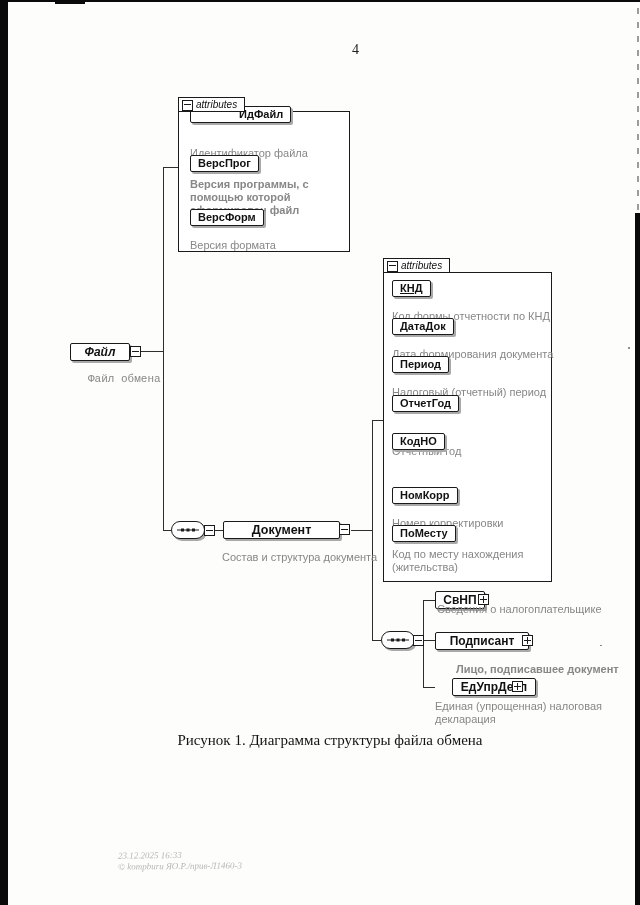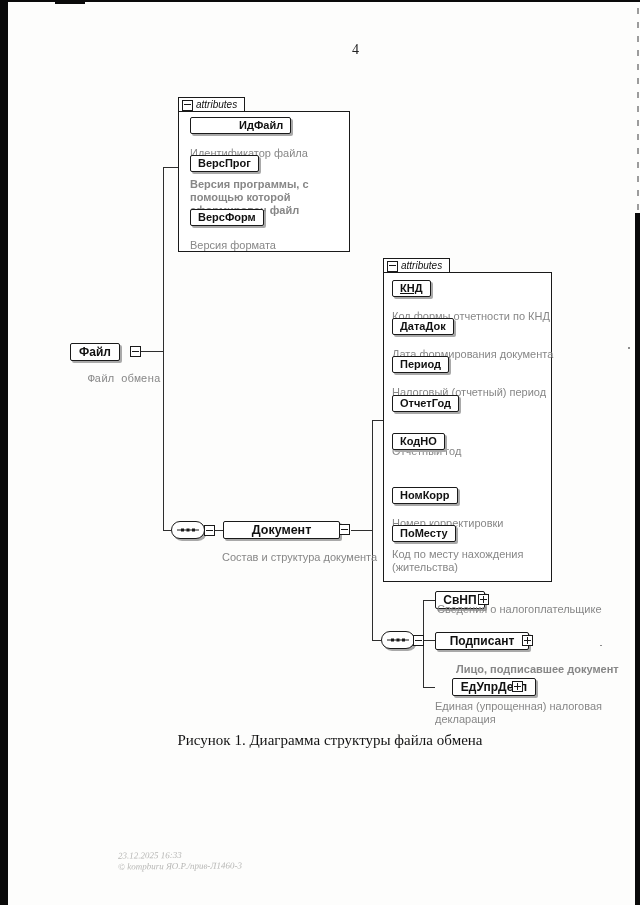--- a/index.html
+++ b/index.html
@@ -114,33 +114,33 @@
   <div class="hline" style="left:351px;top:530px;width:21px;"></div>
   <div class="vline" style="left:372px;top:420px;height:221px;"></div>
   <div class="hline" style="left:372px;top:420px;width:11px;"></div>
   <div class="hline" style="left:372px;top:640px;width:9px;"></div>
   <div class="hline" style="left:416px;top:640px;width:7px;"></div>
   <div class="vline" style="left:423px;top:600px;height:88px;"></div>
   <div class="hline" style="left:423px;top:600px;width:12px;"></div>
   <div class="hline" style="left:423px;top:640px;width:12px;"></div>
   <div class="hline" style="left:423px;top:687px;width:12px;"></div>
 
-  <div class="ebox" style="left:70px;top:343px;width:50px;">
+  <div class="ebox" style="left:70px;top:343px;width:60px;font-style:italic;">
     <span>Файл</span>
   </div>
   <div class="notch" style="left:130px;top:346px;"></div>
   <div class="desc nowrap" style="left:88px;top:366px;font-family:Liberation Mono, monospace;">Файл обмена</div>
 
   <div class="attr-tab" style="left:178px;top:97px;">
     <span class="minus-icon"></span>
     <span>attributes</span>
   </div>
   <div class="attr-outer" style="left:178px;top:111px;width:170px;height:139px;"></div>
 
-  <div class="abtn" style="left:190px;top:117px;padding-left:48px;">ИдФайл</div>
+  <div class="abtn" style="left:190px;top:106px;padding-left:48px;">ИдФайл</div>
   <div class="desc nowrap" style="left:190px;top:140px;">Идентификатор файла</div>
 
   <div class="abtn" style="left:190px;top:155px;">ВерсПрог</div>
   <div class="desc" style="left:190px;top:178px;width:168px;font-weight:bold;">Версия программы, с помощью которой сформирован файл</div>
 
   <div class="abtn" style="left:190px;top:209px;">ВерсФорм</div>
   <div class="desc nowrap" style="left:190px;top:232px;">Версия формата</div>
 
   <div class="seq" style="left:171px;top:521px;">
     <svg width="22" height="8" viewBox="0 0 22 8">

